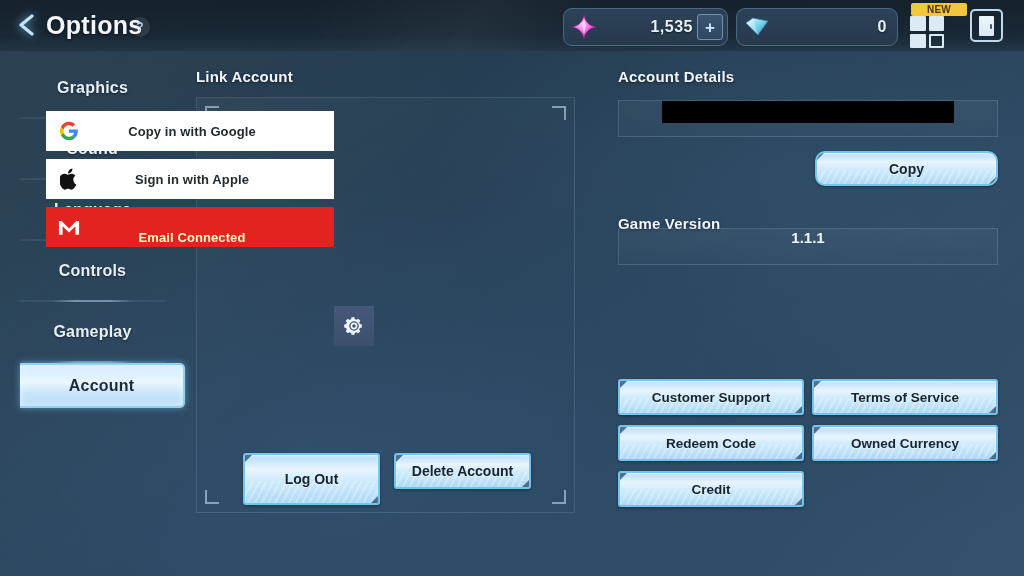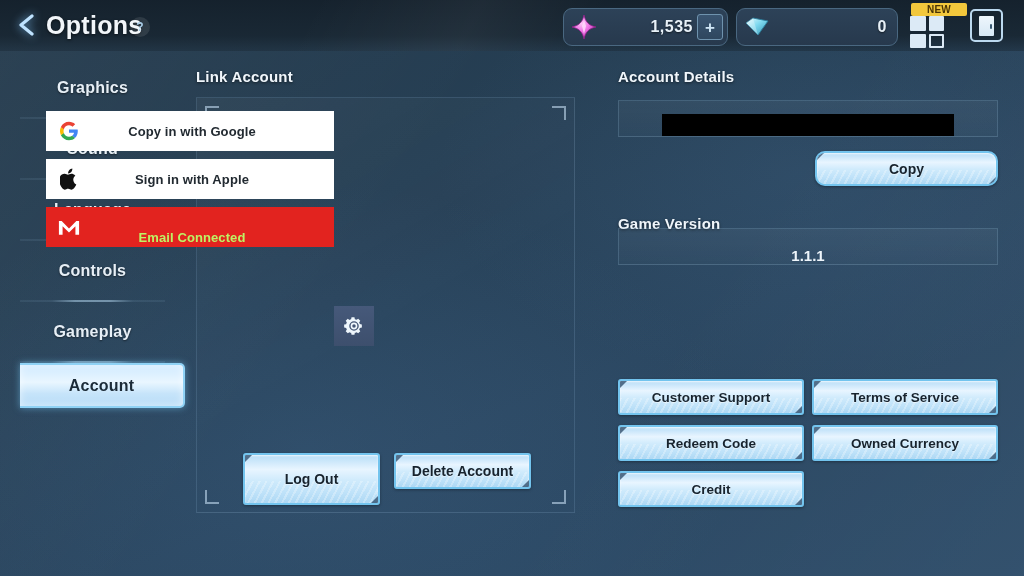--- a/index.html
+++ b/index.html
@@ -195,21 +195,21 @@
   }
   .signin-btn.red{ background:#e2231f; margin-bottom:0; }
   .signin-ic{
     width:46px; display:flex; align-items:center; justify-content:center; flex-shrink:0;
   }
   .signin-label{
     flex:1; text-align:center; padding-right:42px;
     font-size:13px; font-weight:bold; color:#222a31;
     letter-spacing:0.1px;
   }
-  .signin-btn.red .signin-label{ color:#bef264;margin-top:20px; }
+  .signin-btn.red .signin-label{ color:#fef9c3;margin-top:20px; }
 
   .gear-btn{
     position:absolute; left:334px; top:306px;
     width:40px; height:40px;
     background: linear-gradient(180deg, #46597a 0%, #3d4f6d 100%);
     display:flex; align-items:center; justify-content:center;
     cursor:pointer;
   }
 
   
@@ -247,21 +247,21 @@
   .gbtn .lbl{ position:relative; z-index:2; text-shadow:0 1px 0 rgba(255,255,255,0.45); }
 
   .logout-btn{ position:absolute; left:243px; top:453px; width:137px; height:52px; }
   .delete-btn{ position:absolute; left:394px; top:453px; width:137px; height:36px; }
 
   
   .field-box{
     position:absolute;
     border:1px solid rgba(150,190,220,0.22);
     background: linear-gradient(180deg, rgba(255,255,255,0.045) 0%, rgba(255,255,255,0.015) 100%);
-    display:flex; align-items:flex-end; justify-content:center;
+    display:flex; align-items:flex-start; justify-content:center;
   }
   #account-field{ left:618px; top:100px; width:380px; height:37px; }
   .redacted{
     width:292px; height:22px; background:#000;
   }
   #version-field{ left:618px; top:228px; width:380px; height:37px; }
   .field-val{ font-size:15px; font-weight:bold; color:#eef5fb; }
 
   .copy-btn{ position:absolute; left:815px; top:151px; width:183px; height:35px;border-radius:10px; }
 

